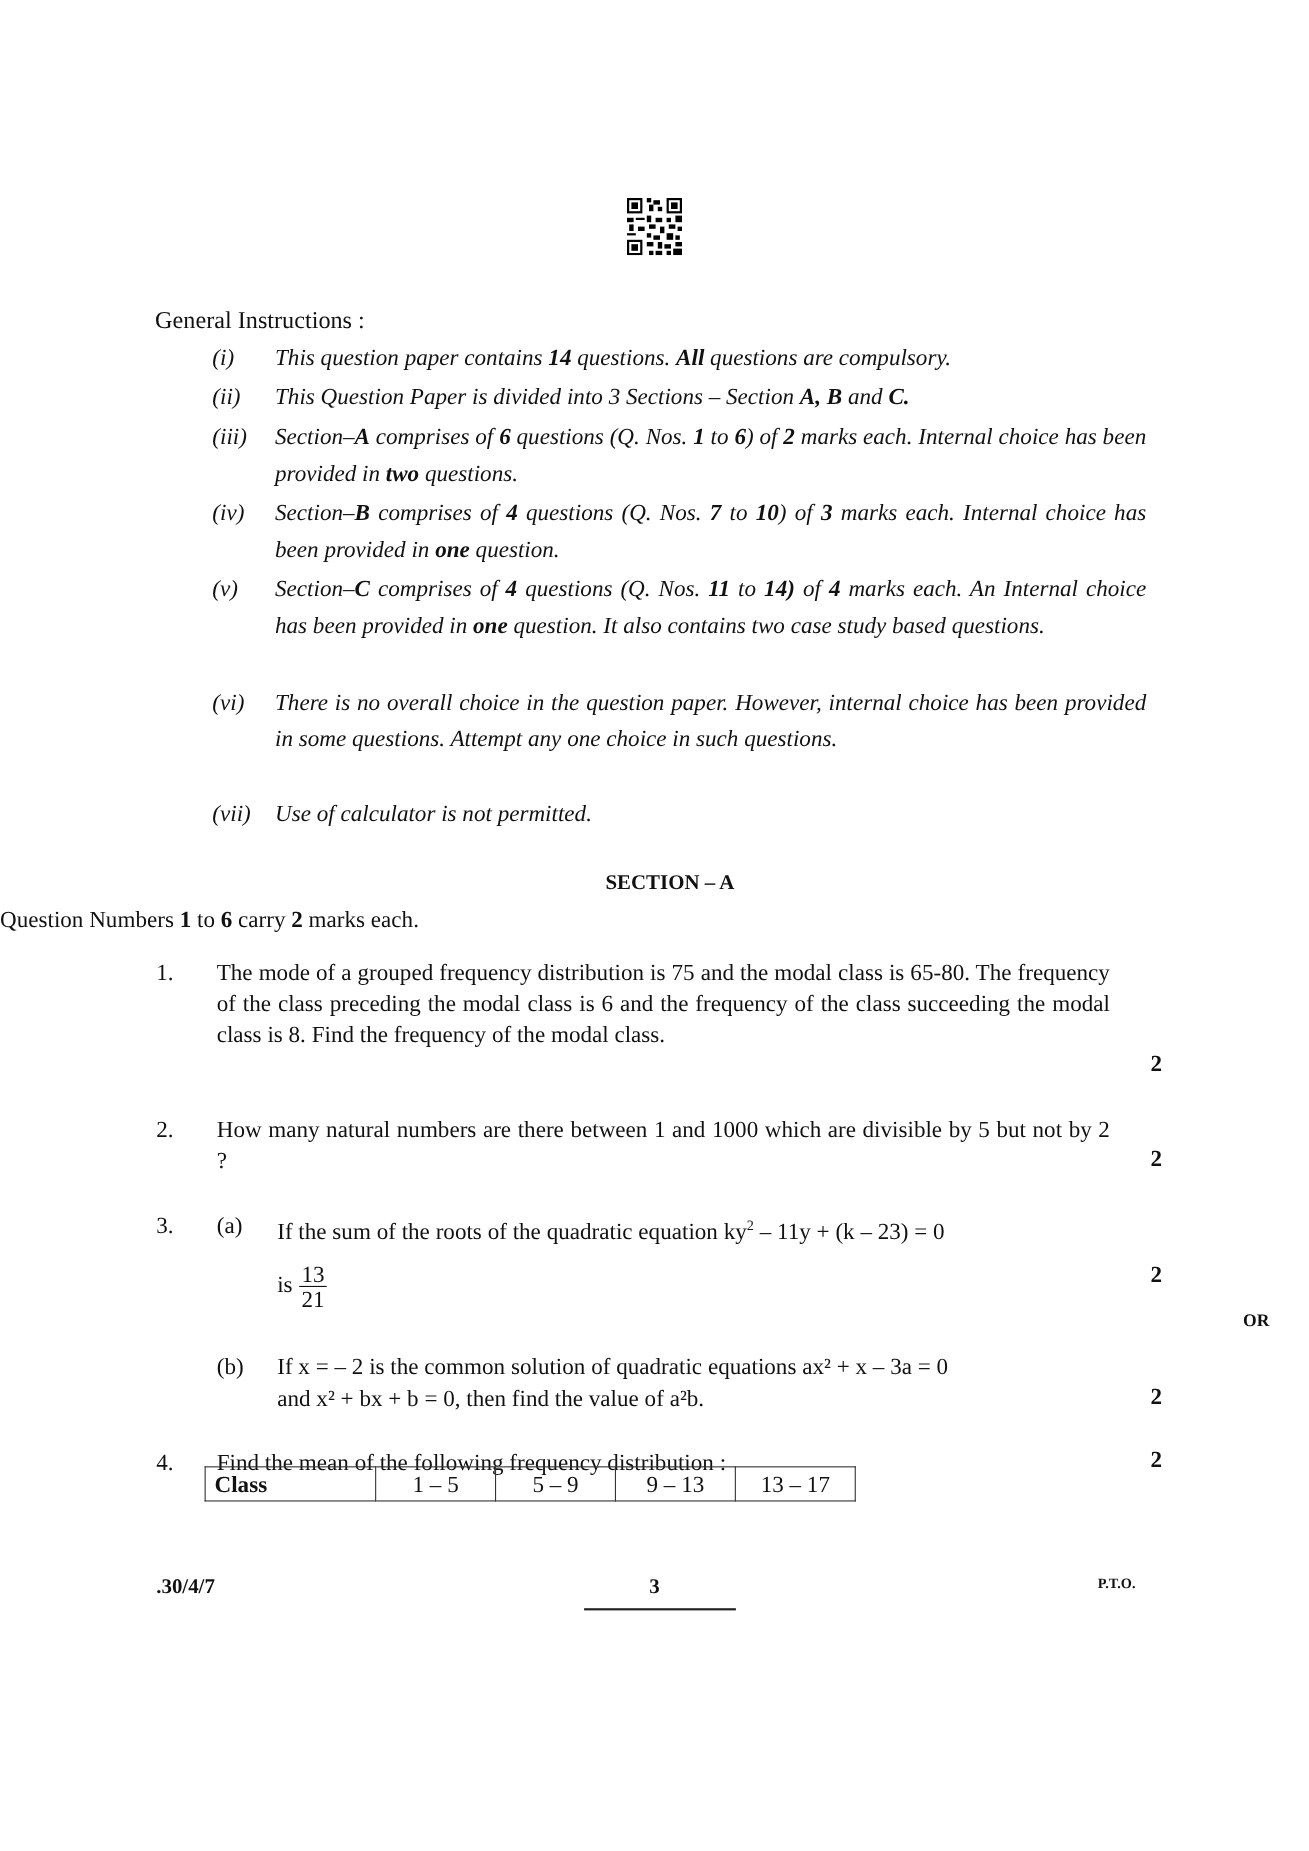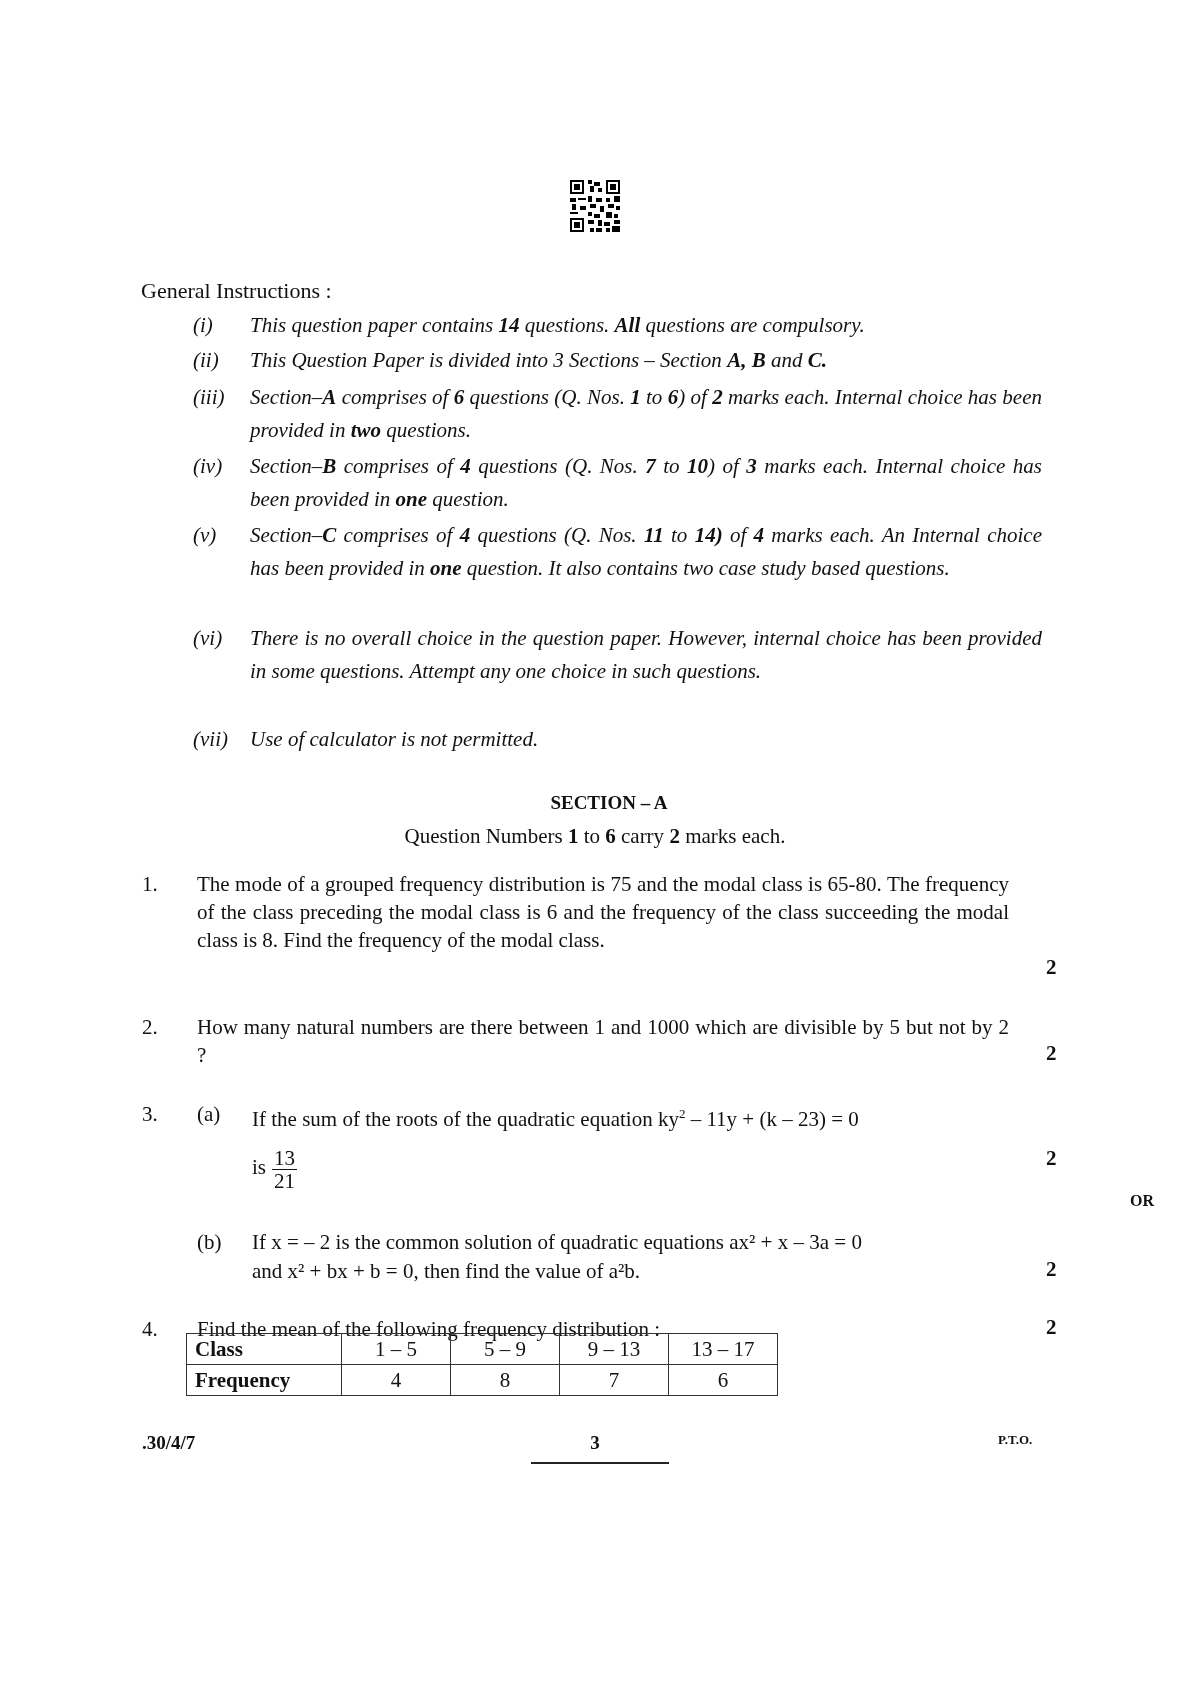--- a/index.html
+++ b/index.html
@@ -6,21 +6,21 @@
   body { width: 1190px; height: 1683px; position: relative; overflow: hidden;
          font-family: "Liberation Serif", "DejaVu Serif", serif; color: #111; }
   .abs { position: absolute; }
   .qr { left: 570px; top: 180px; width: 50px; height: 52px; }
   .gi-title { left: 141px; top: 278px; font-size: 22px; font-weight: normal; }
   .inst { position: absolute; left: 193px; width: 850px; font-size: 21px; font-style: italic; line-height: 32.5px; }
   .inst .num { position: absolute; left: 0; top: 0; }
   .inst .txt { position: absolute; left: 57px; width: 792px; text-align: justify; text-align-last: left; }
   .inst b { font-weight: bold; }
   .sec-title { left: 14px; width: 1190px; top: 792px; text-align: center; font-size: 19px; font-weight: bold; }
-  .sec-sub { left: 0; width: 1190px; top: 824px; text-align: center; font-size: 21px; }
+  .sec-sub { left: 0; width: 1190px; top: 824px; font-size: 21px; }
   .q { position: absolute; left: 142px; font-size: 21px; line-height: 28px; }
   .qnum { position: absolute; left: 0; }
   .qtext { position: absolute; left: 55px; width: 812px; text-align: justify; text-align-last: left; }
   .marks { position: absolute; left: 1046px; font-weight: bold; font-size: 21px; }
   .sub-label { position: absolute; left: 55px; }
   .sub-text { position: absolute; left: 110px; width: 760px; }
   .frac { display: inline-block; vertical-align: middle; text-align: center; line-height: 22px; margin: 14px 6px; }
   .frac .n { display: block; border-bottom: 1.5px solid #111; padding: 0 2px; }
   .frac .d { display: block; }
   .or { left: 4px; width: 1150px; top: 1192px; text-align: right; font-size: 16px; font-weight: bold; }
@@ -156,26 +156,19 @@
 
 <table class="freq">
   <tbody>
       <tr>
     <td class="h">Class</td>
     <td>1 – 5</td>
     <td>5 – 9</td>
     <td>9 – 13</td>
     <td>13 – 17</td>
   </tr>
-  <tr>
-    <td class="h">Frequency</td>
-    <td>4</td>
-    <td>8</td>
-    <td>7</td>
-    <td>6</td>
-  </tr>
 </tbody>
   </table>
 
 <div class="abs footer-code">.30/4/7</div>
 <div class="abs footer-page">3</div>
 <div class="abs footer-rule"></div>
 <div class="abs footer-pto">P.T.O.</div>
 
 </body></html>

